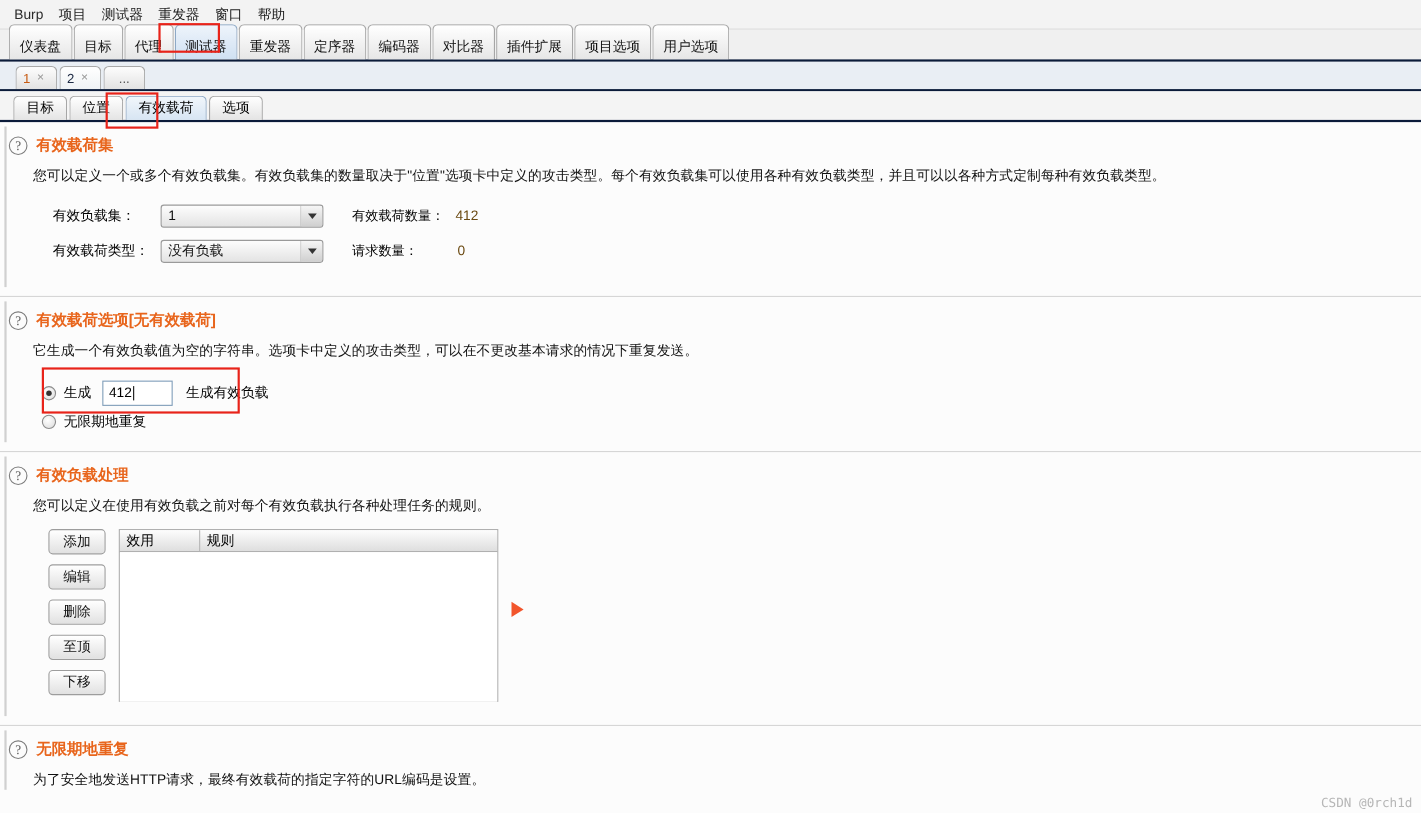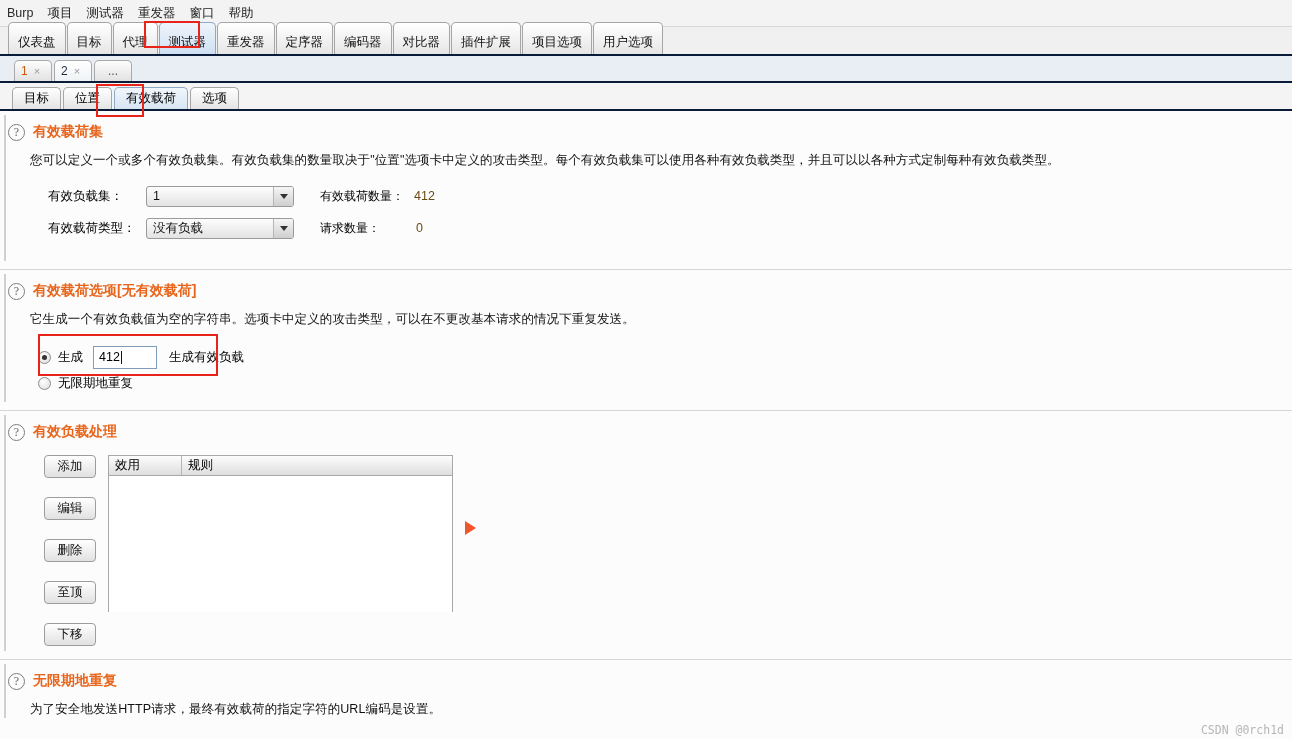--- a/index.html
+++ b/index.html
@@ -13,20 +13,21 @@
     color: #000;
   }
   #app { position: relative; width: 1292px; height: 739px; background: #fcfcfc; }
 
   
   .menubar {
     height: 27px;
     background: #f3f3f3;
     display: flex;
     align-items: center;
+    padding-left: 6px;
     border-bottom: 1px solid #d7d7d7;
   }
   .menubar .mitem {
     padding: 1px 7px;
     font-size: 12.5px;
     color: #1a1a1a;
     line-height: 16px;
     cursor: default;
   }
   .menubar .mitem.brand { color: #2a2a2a; }
@@ -227,21 +228,21 @@
   }
   .caret {
     width: 1px; height: 13px;
     background: #111;
     margin-left: 1px;
   }
   .after-field { margin-left: 12px; font-size: 12.5px; }
 
   
   .proc { display: flex; padding-left: 44px; margin-top: 12px; }
-  .btncol { display: flex; flex-direction: column; gap: 19px; width: 56px; }
+  .btncol { display: flex; flex-direction: column; gap: 9px; width: 56px; }
   .btn {
     width: 52px; height: 23px;
     border: 1px solid #9d9d9d;
     border-radius: 4px;
     background: linear-gradient(180deg,#ffffff 0%,#e1e1e1 100%);
     font-size: 12.5px;
     line-height: 21px;
     text-align: center;
     cursor: default;
     color: #111;
@@ -383,20 +384,21 @@
     </div>
   </div>
   <div class="divider"></div>
 
   <div class="section" style="height:242px;">
     <div class="leftrail"></div>
     <div class="sec-head">
       <div class="qmark">?</div>
       <div class="sec-title">有效负载处理</div>
     </div>
+    <div class="sec-desc">您可以定义在使用有效负载之前对每个有效负载执行各种处理任务的规则。</div>
 
     <div class="proc">
       <div class="btncol">
         <div class="btn">添加</div>
         <div class="btn">编辑</div>
         <div class="btn">删除</div>
         <div class="btn">至顶</div>
         <div class="btn">下移</div>
       </div>
       <div class="tablewrap">

